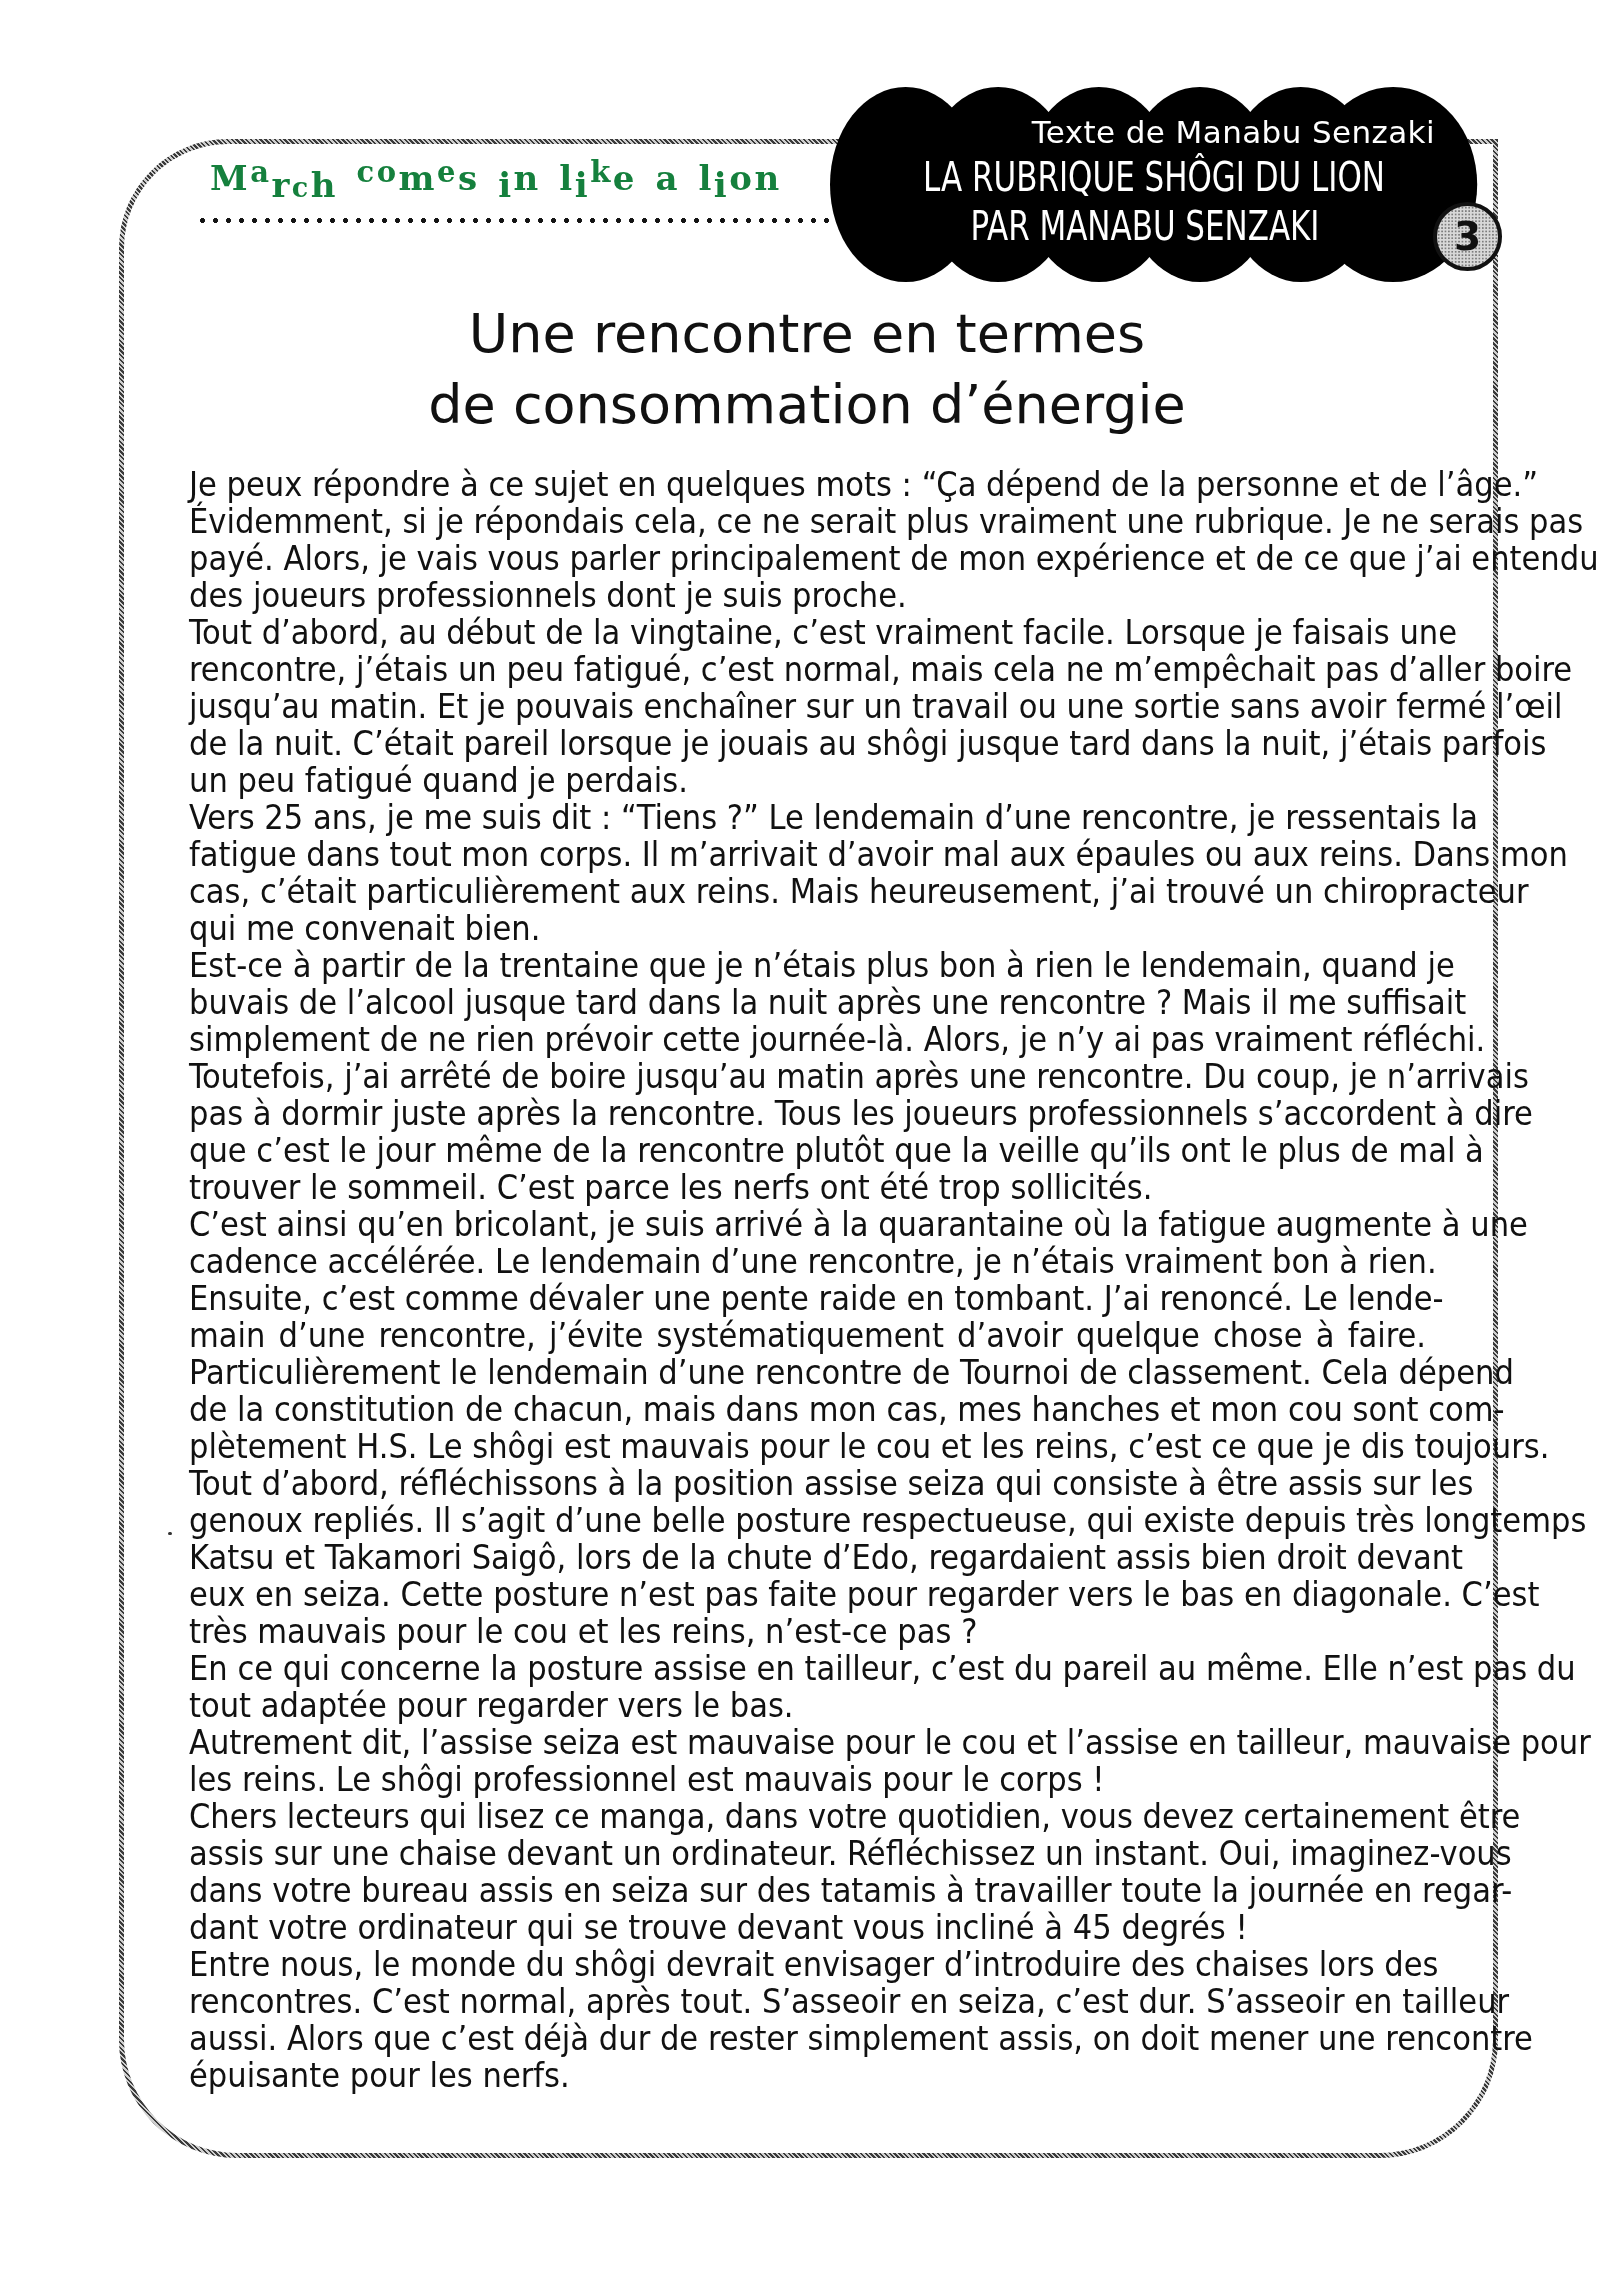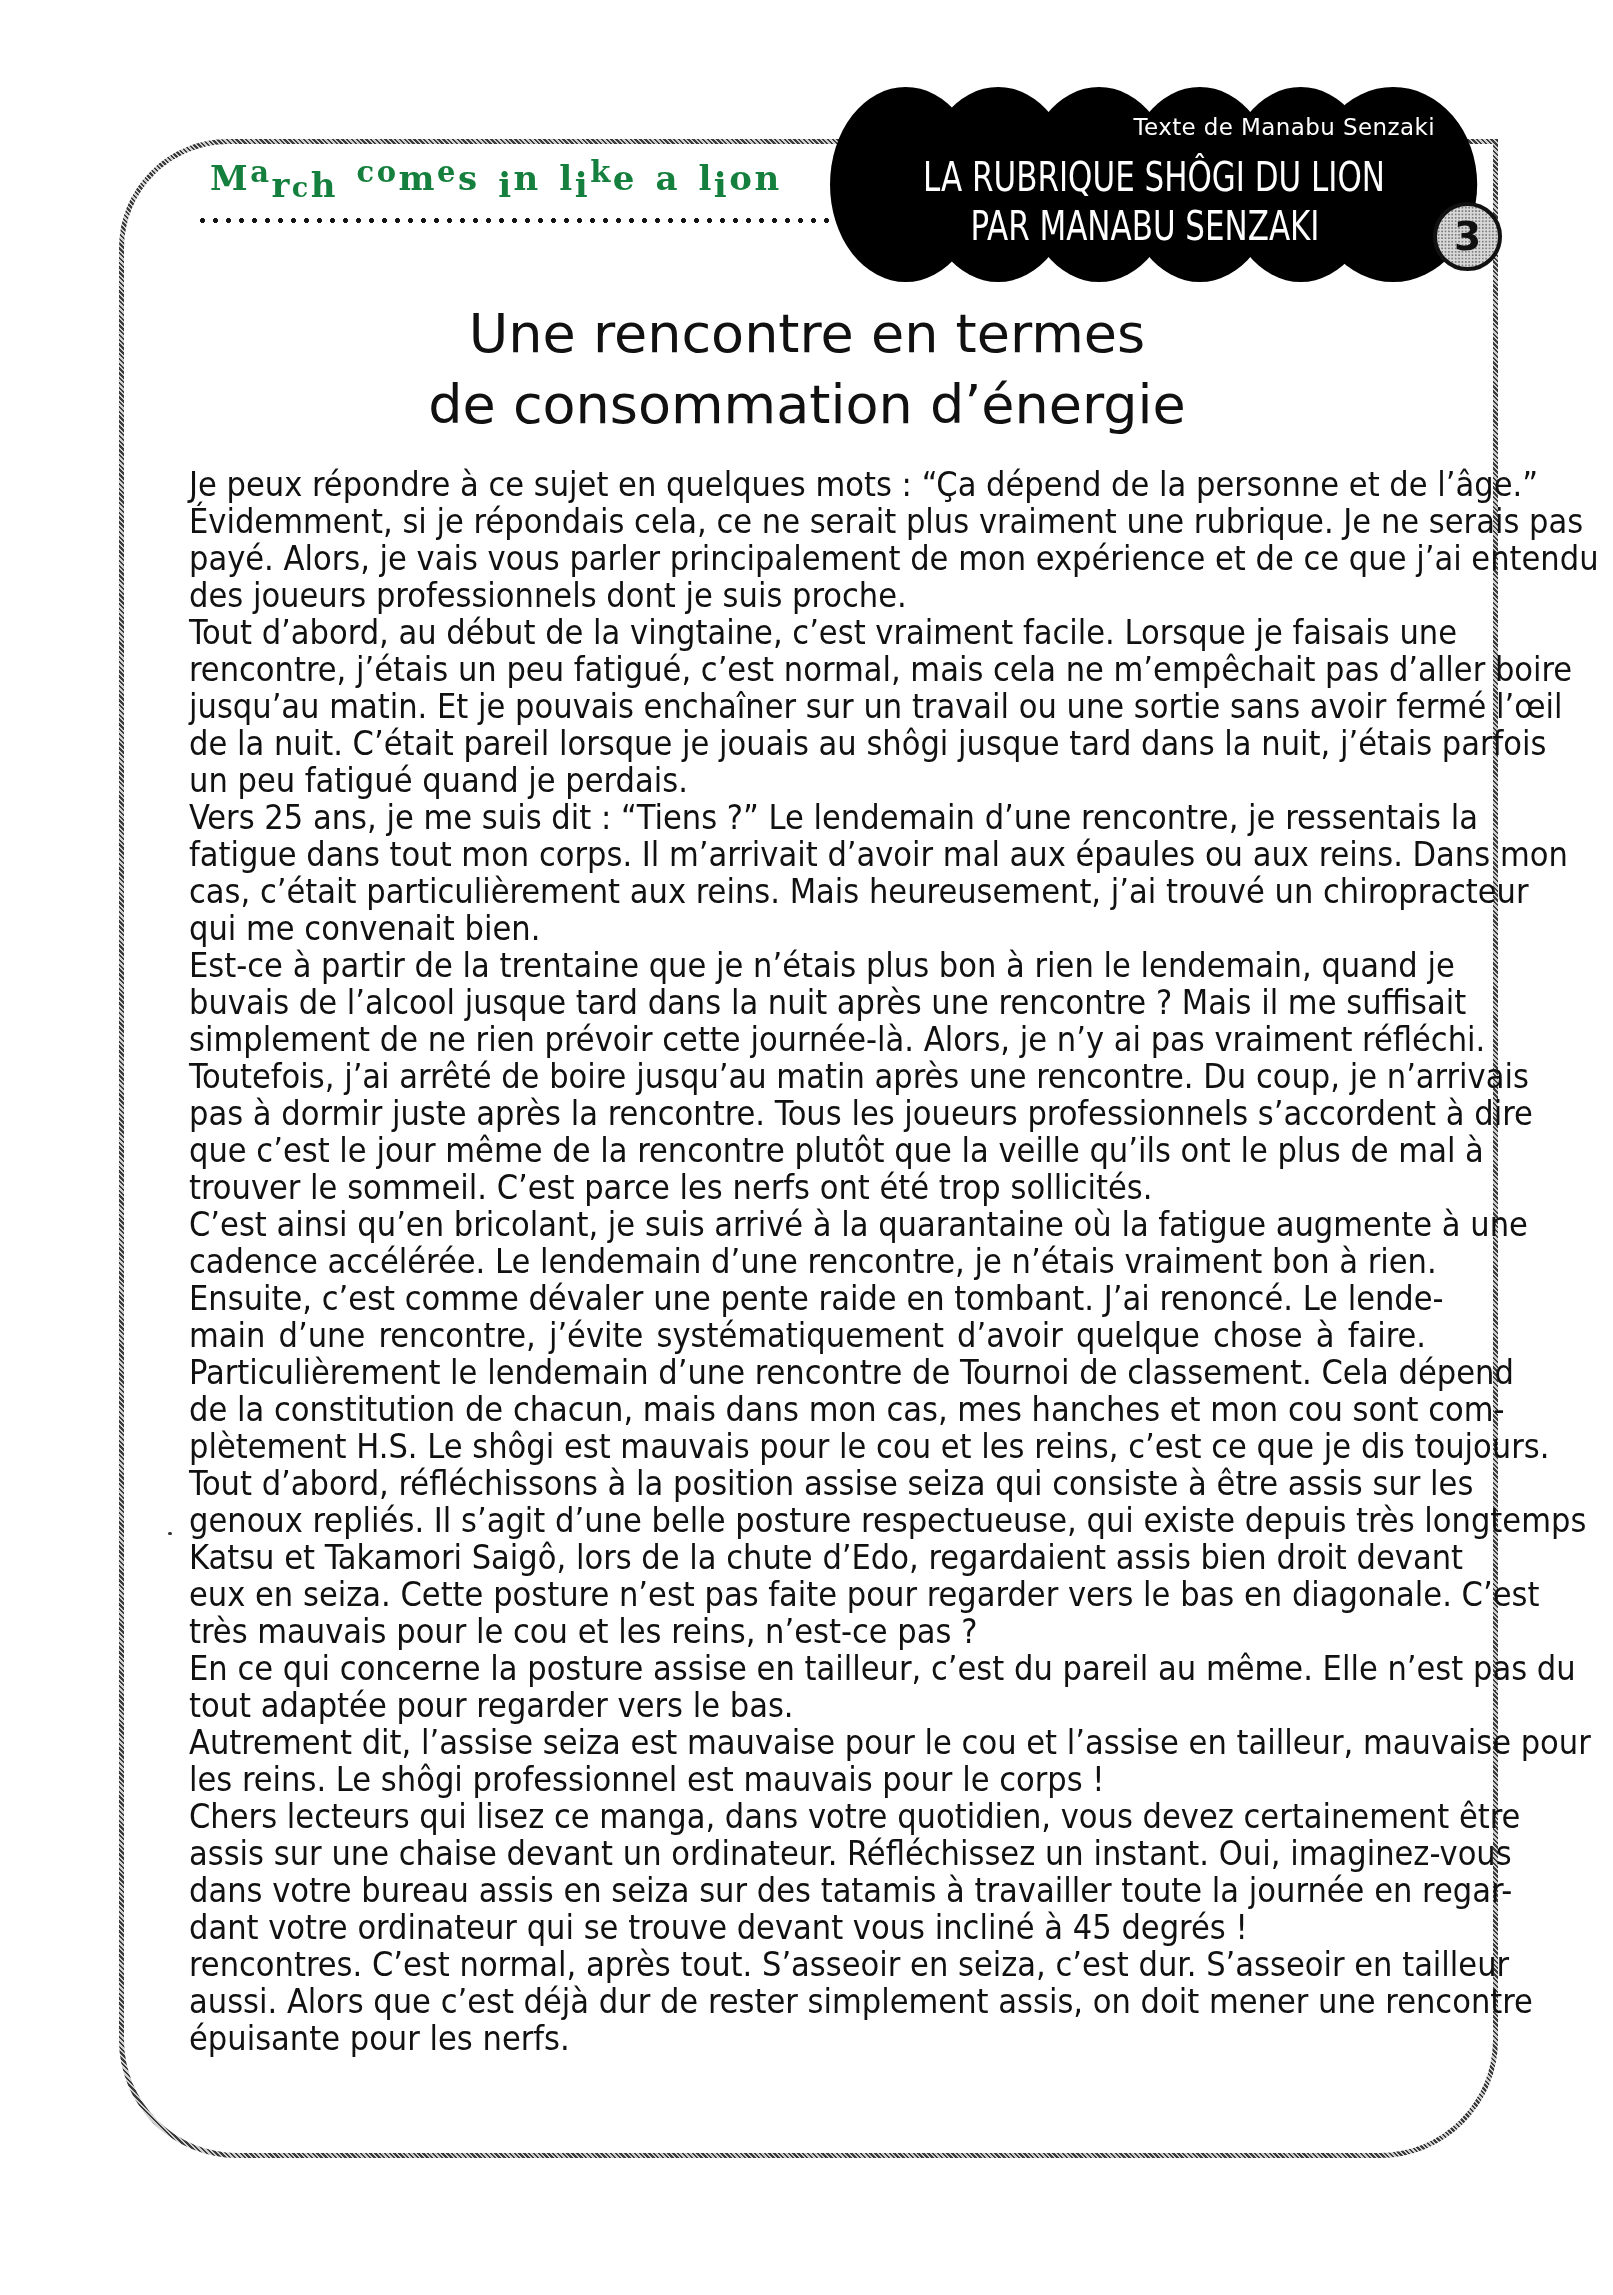--- a/index.html
+++ b/index.html
@@ -46,21 +46,21 @@
     .cloud {
       position: absolute;
       left: 830px; top: 87px;
       width: 664px; height: 195px;
     }
     .cloud svg { position: absolute; left: 0; top: 0; }
     .cloud-credit {
       position: absolute;
       right: 59px; top: 27px;
       font-family: "DejaVu Sans", sans-serif;
-      font-size: 23px;
+      font-size: 31px;
       color: #ffffff;
       letter-spacing: 0.4px;
       white-space: nowrap;
     }
     .cloud-title {
       position: absolute;
       left: 0; width: 614px;
       text-align: center;
       font-family: "DejaVu Sans Condensed", "DejaVu Sans", sans-serif;
       font-size: 40px;
@@ -197,19 +197,20 @@
     <span class="line">eux en seiza. Cette posture n’est pas faite pour regarder vers le bas en diagonale. C’est</span>
     <span class="line last">très mauvais pour le cou et les reins, n’est-ce pas ?</span>
     <span class="line">En ce qui concerne la posture assise en tailleur, c’est du pareil au même. Elle n’est pas du</span>
     <span class="line last">tout adaptée pour regarder vers le bas.</span>
     <span class="line">Autrement dit, l’assise seiza est mauvaise pour le cou et l’assise en tailleur, mauvaise pour</span>
     <span class="line last">les reins. Le shôgi professionnel est mauvais pour le corps !</span>
     <span class="line">Chers lecteurs qui lisez ce manga, dans votre quotidien, vous devez certainement être</span>
     <span class="line">assis sur une chaise devant un ordinateur. Réfléchissez un instant. Oui, imaginez-vous</span>
     <span class="line">dans votre bureau assis en seiza sur des tatamis à travailler toute la journée en regar-</span>
     <span class="line last">dant votre ordinateur qui se trouve devant vous incliné à 45 degrés !</span>
+    <span class="line">Entre nous, le monde du shôgi devrait envisager d’introduire des chaises lors des</span>
     <span class="line">rencontres. C’est normal, après tout. S’asseoir en seiza, c’est dur. S’asseoir en tailleur</span>
     <span class="line">aussi. Alors que c’est déjà dur de rester simplement assis, on doit mener une rencontre</span>
     <span class="line last">épuisante pour les nerfs.</span>
   </div>
 
 <div class="stray-dot"></div>
 
 
 </body></html>

